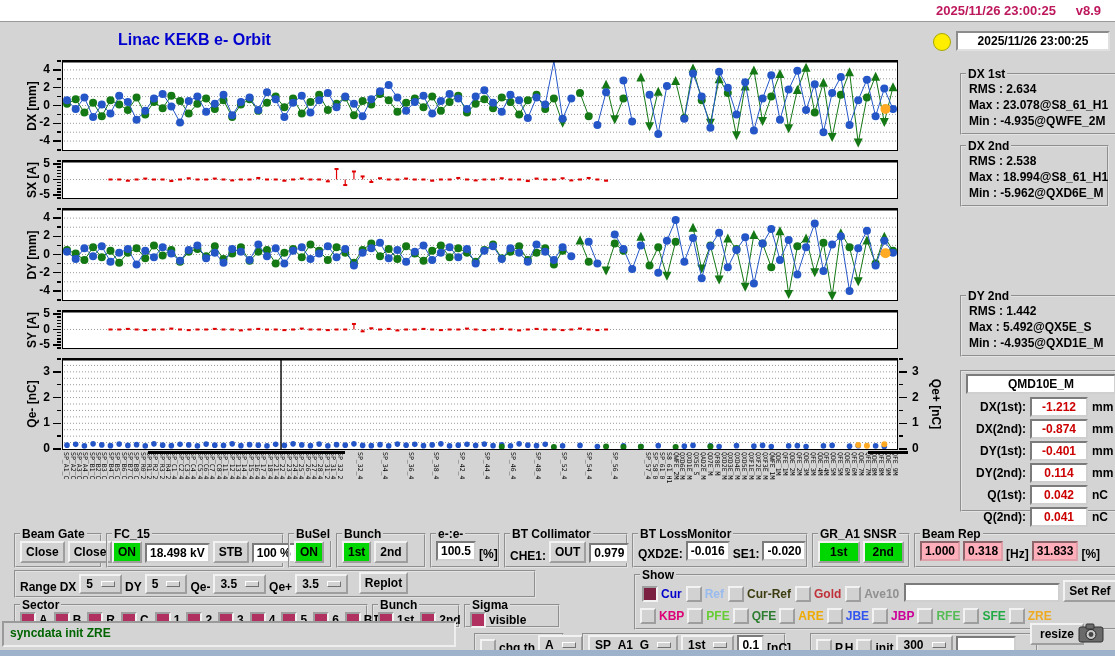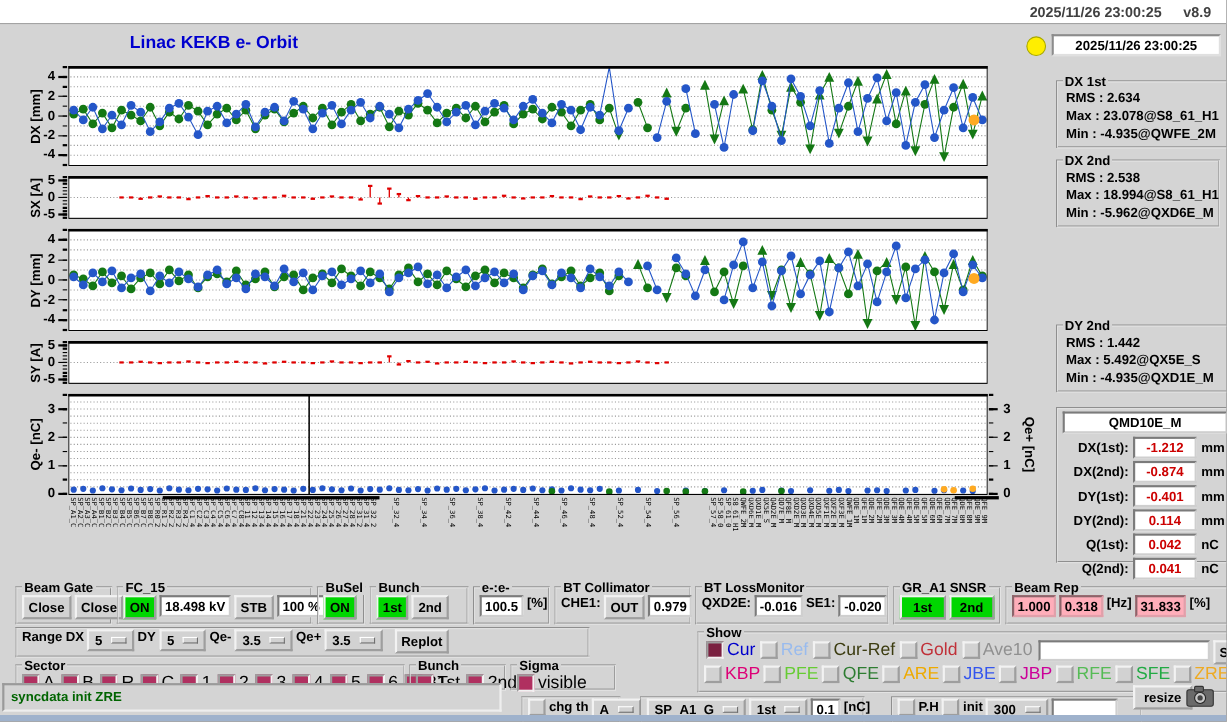--- a/index.html
+++ b/index.html
@@ -1,48 +1,48 @@
 <!DOCTYPE html>
 <html><head>
 <meta charset="utf-8">
 <style>
   html,body{margin:0;padding:0;background:#888;}
   #root{position:relative;width:1115px;height:656px;background:#d4d4d4;overflow:hidden;
         font-family:"Liberation Sans",sans-serif;}
   .topbar{position:absolute;left:0;top:0;width:1115px;height:22px;background:#ffffff;
-          border-bottom:1px solid #9a9a9a;font-size:13px;font-weight:bold;color:#404040;
+          border-bottom:1px solid #9a9a9a;font-size:13px;font-weight:bold;color:#be185d;
           text-align:right;line-height:22px;box-sizing:border-box;padding-right:14px;}
   .topbar .ver{margin-left:16px;}
   .page-title{position:absolute;left:118px;top:31px;font-size:16px;font-weight:bold;color:#0000cf;}
   .lamp{position:absolute;left:933px;top:33px;width:16px;height:16px;border-radius:50%;
         background:#ffee00;border:1px solid #a8a800;}
   .tsfield{position:absolute;left:956px;top:31px;width:150px;height:16px;background:#fff;
            border:2px inset #e0e0e0;font-size:12px;font-weight:bold;text-align:center;line-height:16px;}
   
   fieldset.grp{position:absolute;margin:12px;padding:0 2px;border:2px groove #e3e3e3;
                box-sizing:border-box;min-inline-size:0;background:transparent;}
   fieldset.grp legend{font-size:12px;font-weight:bold;padding:0 2px;margin-left:2px;color:#000;}
-  .row{display:flex;align-items:flex-start;gap:3px;padding:0 2px;}
+  .row{display:flex;align-items:flex-end;gap:3px;padding:0 2px;}
   .btn{display:inline-block;background:#d2d2d2;border:2px outset #f2f2f2;font-size:12px;
        font-weight:bold;color:#000;text-align:center;padding:2px 4px;white-space:nowrap;}
   .btn.green{background:#00d600;}
   .field{display:inline-block;background:#fff;border:2px inset #cfcfcf;font-size:12px;
          font-weight:bold;color:#000;text-align:center;padding:1px 3px;white-space:nowrap;}
   .field.pink{background:#ffaeba;border-color:#e0a0aa;}
   .red{color:#cc0000;}
   .lbl{font-size:12px;font-weight:bold;color:#000;white-space:nowrap;}
   .optmenu{display:inline-flex;align-items:center;background:#d2d2d2;border:2px outset #f2f2f2;
            font-size:12px;font-weight:bold;padding:1px 5px;gap:8px;white-space:nowrap;}
   .optmenu .dash{display:inline-block;width:12px;height:4px;background:#d2d2d2;
                  border-top:1px solid #fff;border-left:1px solid #fff;
                  border-bottom:1px solid #707070;border-right:1px solid #707070;}
   .cb{display:inline-block;width:12px;height:12px;background:#d2d2d2;border:2px outset #f2f2f2;flex:none;}
   .cb.on{border-style:inset;background:#b03060;}
   .cbwrap{display:inline-flex;align-items:center;gap:3px;}
-  .cblabel{font-size:16px;font-weight:normal;white-space:nowrap;}
+  .cblabel{font-size:12px;font-weight:bold;white-space:nowrap;}
   
   .statline{font-size:12px;font-weight:bold;color:#000;margin:1px 0 0 5px;line-height:15px;white-space:nowrap;}
   .qmdrow{display:flex;align-items:center;gap:4px;margin:2px 2px;}
   .qmdrow .ql{width:60px;text-align:right;font-size:12px;font-weight:bold;}
   .qmdrow .qv{width:48px;}
   .qmdtitle{display:block;margin:2px auto 3px auto;width:140px;}
   
   #charts,#axes,#xlabels{position:absolute;left:0;top:0;width:1115px;height:656px;pointer-events:none;}
   .tickmark{position:absolute;background:#000;height:1.5px;}
   .ticklabel{position:absolute;font-size:12px;font-weight:bold;color:#000;width:34px;text-align:right;}

